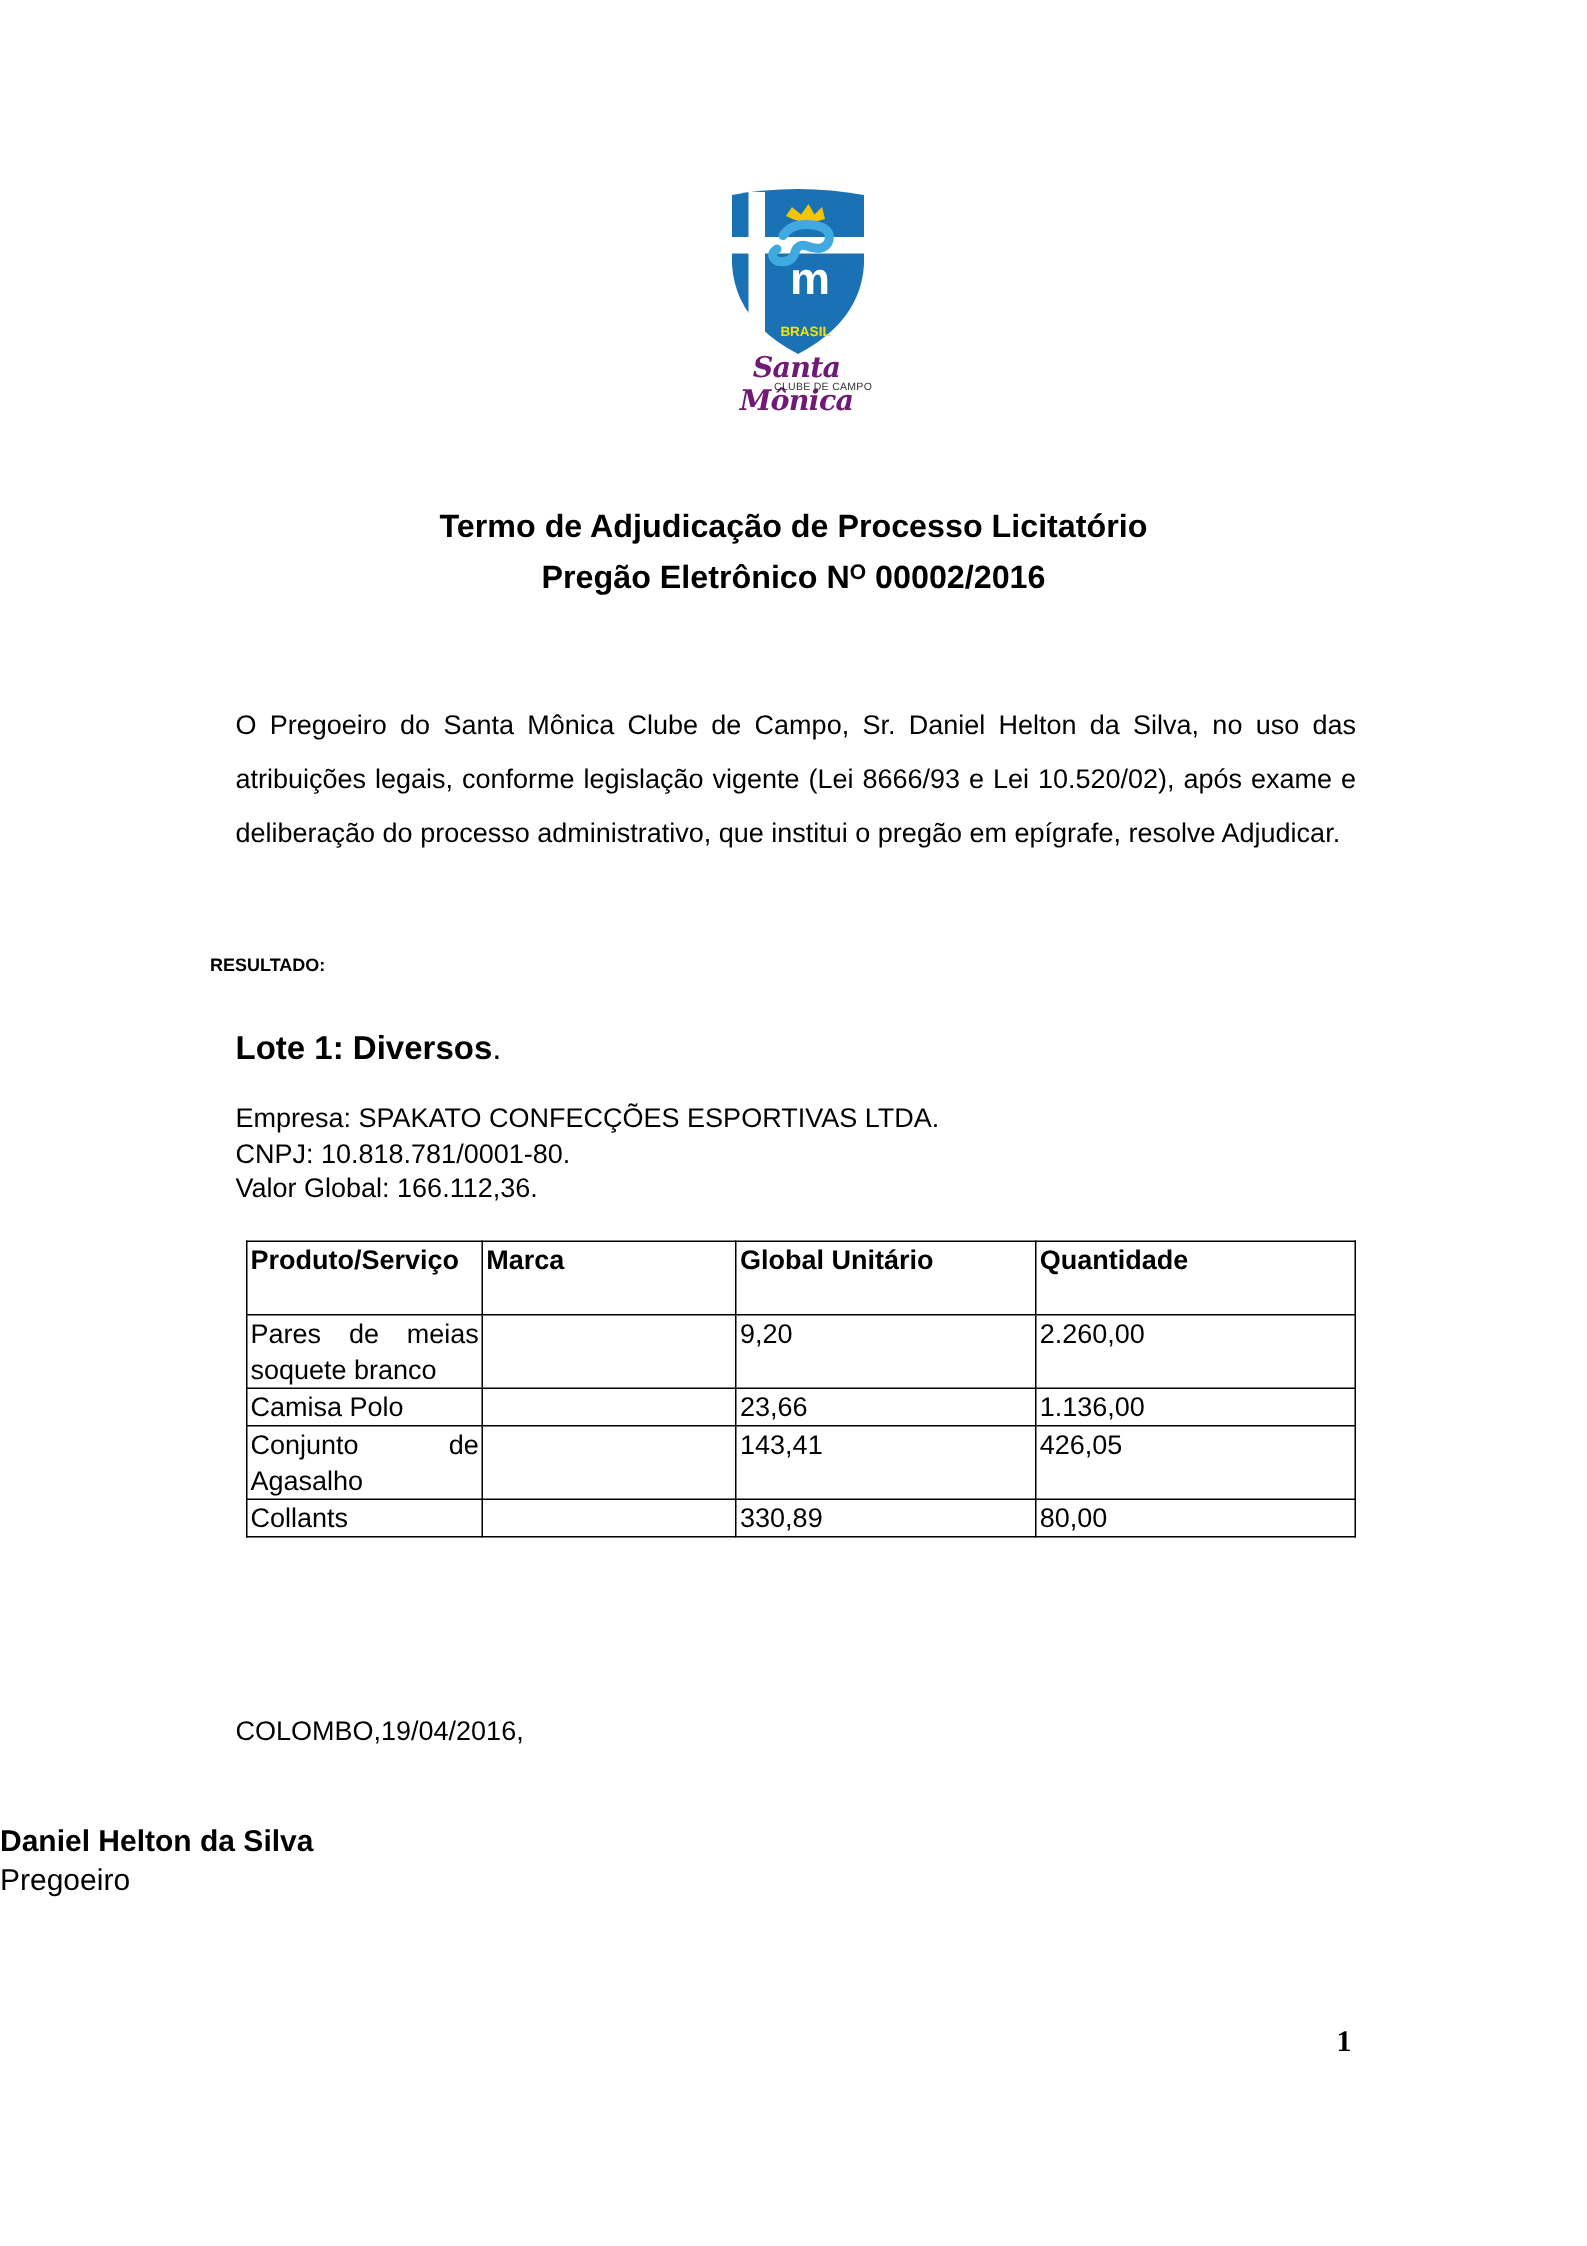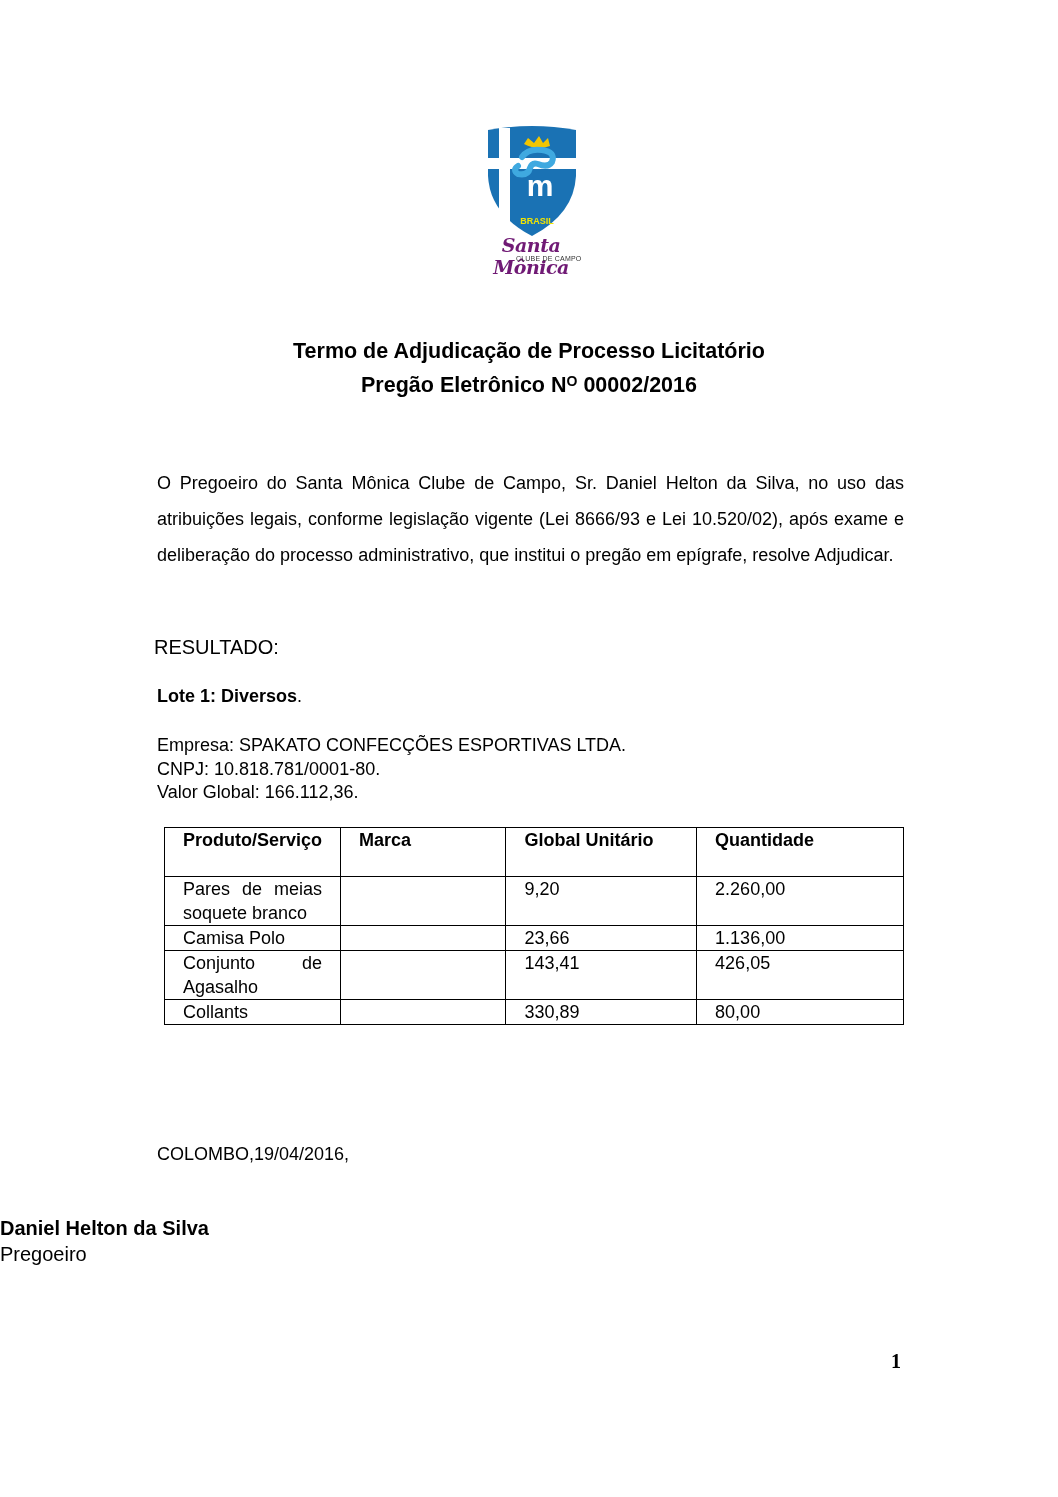--- a/index.html
+++ b/index.html
@@ -72,30 +72,30 @@
       left: 157px;
       top: 465px;
       width: 747px;
       font-size: 18px;
       line-height: 36px;
       text-align: justify;
       text-align-last: left;
     }
     .resultado {
       position: absolute;
-      left: 154px;
+      left: 140px;
       top: 636px;
-      font-size: 20px;
-      font-weight: normal;
+      font-size: 12px;
+      font-weight: bold;
     }
     .lote {
       position: absolute;
       left: 157px;
       top: 686px;
-      font-size: 18px;
+      font-size: 22px;
       font-weight: bold;
     }
     .empresa-block {
       position: absolute;
       left: 157px;
       top: 734px;
       font-size: 18px;
       line-height: 23.5px;
     }
     table.items {
@@ -103,21 +103,21 @@
       left: 164px;
       top: 827px;
       width: 740px;
       border-collapse: collapse;
       font-size: 18px;
       line-height: 24px;
     }
     table.items th, table.items td {
       border: 1.5px solid #000;
       vertical-align: top;
-      padding: 0 18px;
+      padding: 0 2px;
       text-align: left;
       margin-top: 29px;
     }
     table.items th {
       font-weight: bold;
       height: 48px;
     }
     table.items td.prod {
       text-align: justify;
       text-align-last: left;

